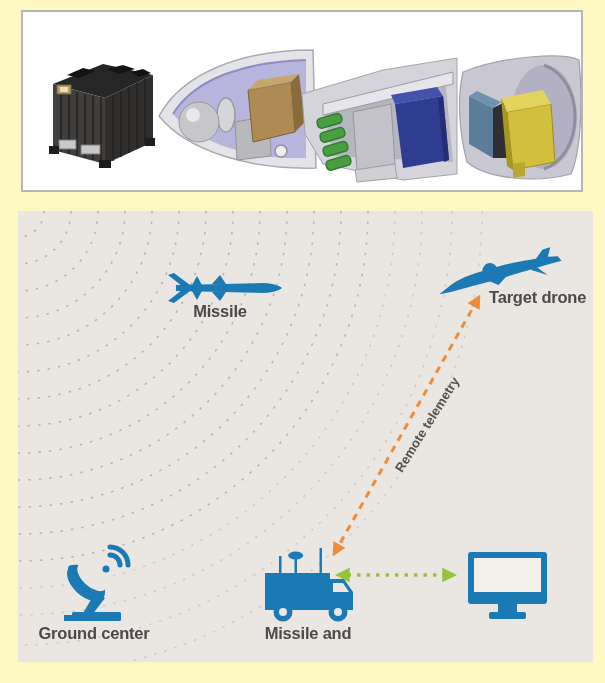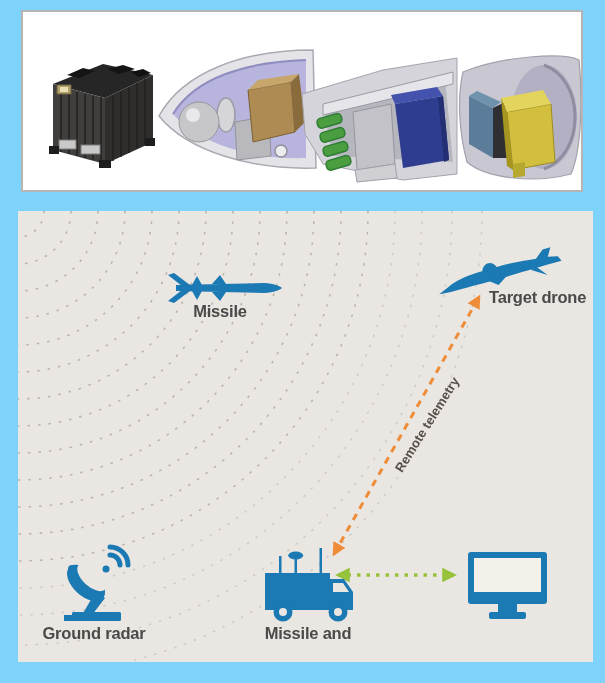--- a/index.html
+++ b/index.html
@@ -1,16 +1,16 @@
 <!DOCTYPE html>
 <html><head>
 <meta charset="utf-8">
 <style>
   html,body{margin:0;padding:0;background:#ffffff;}
-  #page{position:relative;width:605px;height:683px;background:#7dd3fc;overflow:hidden;
+  #page{position:relative;width:605px;height:683px;background:#fef9c3;overflow:hidden;
         font-family:"Liberation Sans",sans-serif;}
   
   #gallery{position:absolute;left:21px;top:10px;width:558px;height:178px;
            background:#ffffff;border:2px solid #b5b5b5;}
   #gallery svg{display:block;}
   
   #diagram{position:absolute;left:18px;top:211px;width:575px;height:451px;background:#eae6e1;}
   #diagram svg{position:absolute;left:0;top:0;}
   .lbl{position:absolute;color:#4a4a4a;font-size:16.5px;font-weight:600;
        letter-spacing:-0.2px;text-align:center;line-height:21px;white-space:nowrap;}
@@ -199,20 +199,20 @@
       </g>
     </svg>
   </div>
 
   <div class="lbl" style="left:170px;top:301px;width:100px;">Missile</div>
 
   <div class="lbl lbl-left" style="left:489px;top:287px;">Target drone</div>
 
   <div id="lbl-telemetry">Remote telemetry</div>
 
-  <div class="lbl" style="left:24px;top:623px;width:140px;">Ground radar</div>
+  <div class="lbl" style="left:24px;top:623px;width:140px;">Ground center</div>
 
   <div class="lbl" style="left:208px;top:623px;width:200px;">
     <div>Missile and</div>
   </div>
 
 
 </div>
 
 </body></html>

